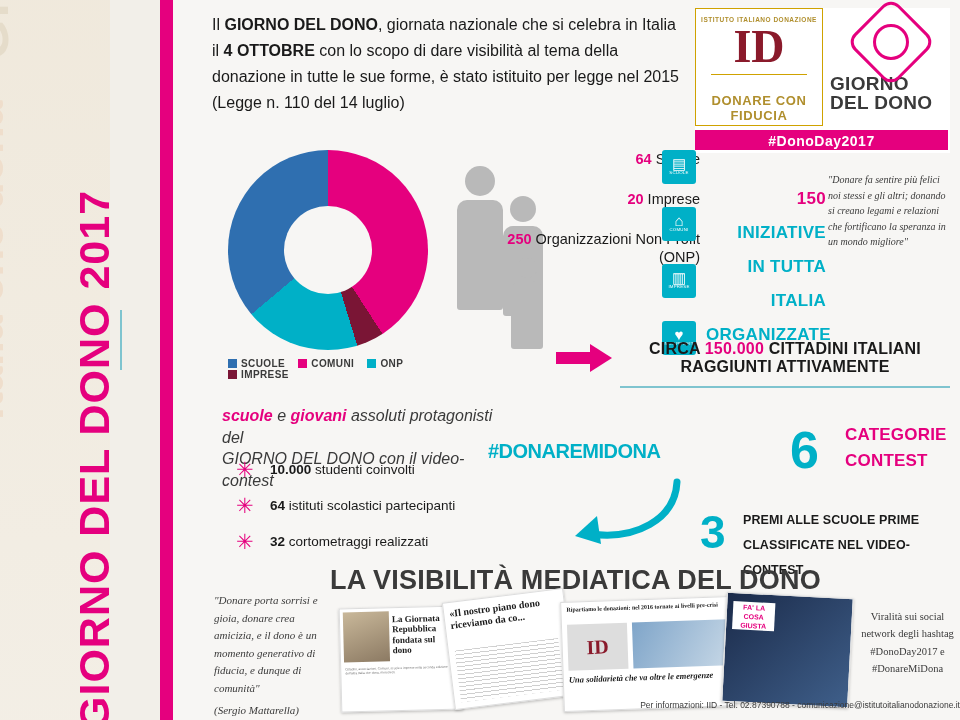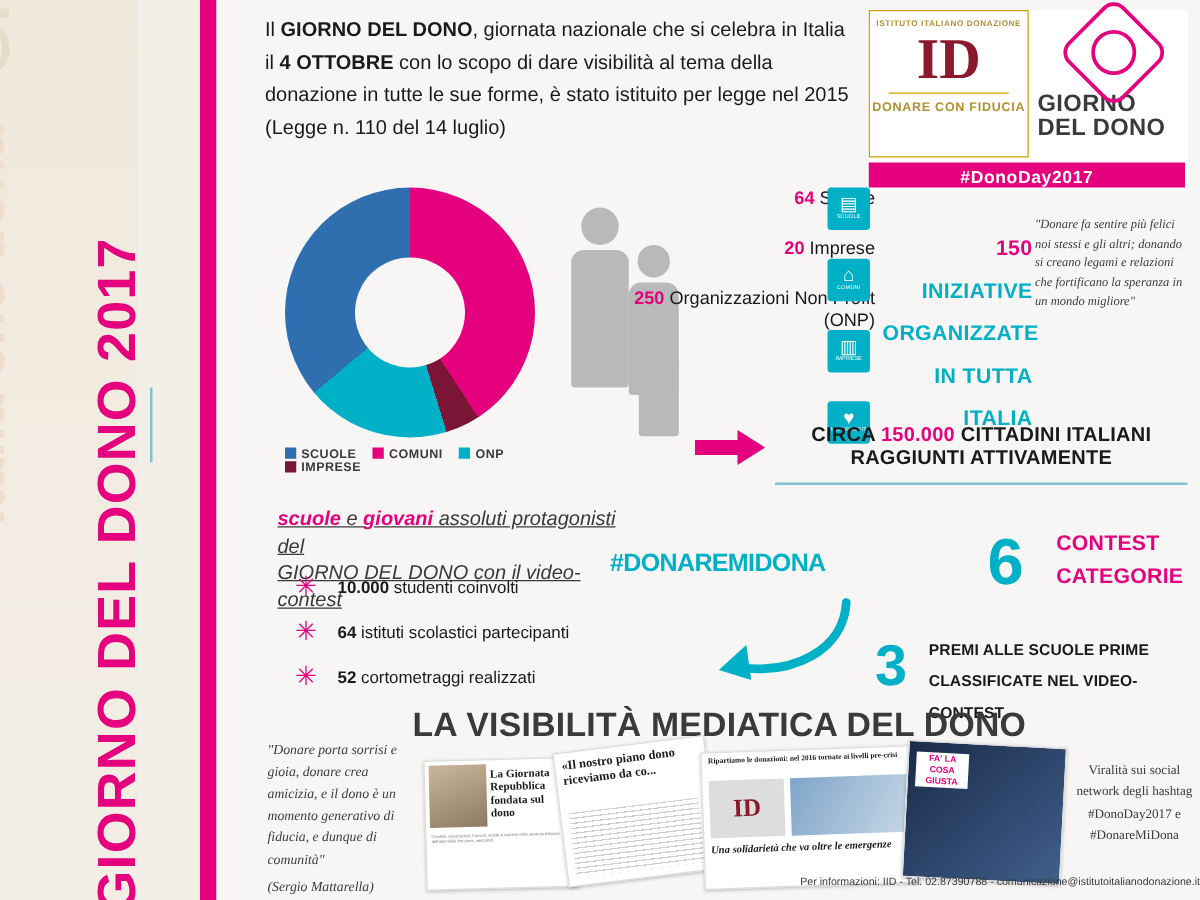--- a/index.html
+++ b/index.html
@@ -29,21 +29,21 @@
 
   
   .intro{position:absolute;left:212px;top:12px;width:475px;font-size:16px;line-height:1.62;color:#1a1a1a;}
   .intro b{font-weight:bold;}
 
   
   .logobox{position:absolute;left:695px;top:8px;width:255px;height:145px;background:#fff;}
   .logo-id{position:absolute;left:0;top:0;width:128px;height:118px;border:1px solid #cfa200;box-sizing:border-box;background:#fff;text-align:center;}
   .logo-id .t1{font-size:6.5px;color:#b08f2e;letter-spacing:.5px;margin-top:7px;font-weight:bold;}
   .logo-id .idtxt{font-size:46px;font-weight:bold;color:#8a1a2b;line-height:.95;margin-top:2px;font-family:"Liberation Serif",serif;}
-  .logo-id .t2{font-size:10px;color:#b08f2e;letter-spacing:.6px;margin-top:6px;font-weight:bold;}
+  .logo-id .t2{font-size:13px;color:#b08f2e;letter-spacing:.6px;margin-top:18px;font-weight:bold;}
   .logo-id .rule{width:96px;height:1px;background:#cfa200;margin:5px auto 4px;}
   .logo-gd{position:absolute;left:135px;top:0;width:118px;height:118px;}
   .gd-mark{width:60px;height:60px;margin:2px auto 4px;position:relative;}
   .gd-mark .r1{position:absolute;left:0;top:0;width:58px;height:58px;border:3px solid #e5007e;border-radius:12px;transform:rotate(45deg);}
   .gd-mark .r2{position:absolute;left:14px;top:14px;width:30px;height:30px;border:3px solid #e5007e;border-radius:50%;}
   .gd-text{font-size:19px;font-weight:bold;color:#3a3a3a;line-height:1.02;letter-spacing:.3px;}
   .hashbar{position:absolute;left:0;top:122px;width:253px;height:20px;background:#e5007e;color:#fff;
       font-size:14px;font-weight:bold;text-align:center;line-height:23px;letter-spacing:.5px;}
 
   
@@ -92,21 +92,21 @@
   .bigarrow .shaft{position:absolute;left:0;top:10px;width:36px;height:12px;background:#e5007e;}
   .bigarrow .head{position:absolute;left:34px;top:2px;width:0;height:0;border-top:14px solid transparent;
       border-bottom:14px solid transparent;border-left:22px solid #e5007e;}
   .cittadini{position:absolute;left:620px;top:340px;width:330px;text-align:center;}
   .cittadini .l1{font-size:16px;font-weight:bold;color:#1a1a1a;letter-spacing:.2px;}
   .cittadini .l2{font-size:16px;font-weight:bold;color:#1a1a1a;letter-spacing:.2px;}
   .cittadini .n{color:#e5007e;}
   .cittadini .rule{width:330px;height:2px;background:#7fc4cf;margin-top:10px;}
 
   
-  .giovani{position:absolute;left:222px;top:405px;width:290px;font-size:16px;line-height:1.35;color:#3a3a3a;text-decoration:underline;}
+  .giovani{position:absolute;left:222px;top:405px;width:290px;font-size:16px;line-height:1.35;color:#3a3a3a;}
   .giovani .hl{color:#e5007e;font-style:italic;font-weight:bold;}
   .giovani .it{font-style:italic;}
   .bullets{position:absolute;left:236px;top:462px;width:280px;font-size:13.5px;color:#1a1a1a;}
   .bullets .b{margin-bottom:20px;position:relative;padding-left:34px;line-height:1.2;}
   .bullets .ast{position:absolute;left:0;top:-3px;color:#e5007e;font-size:21px;line-height:1;}
 
   
   .hashtag{position:absolute;left:488px;top:440px;font-size:20px;font-weight:bold;color:#00b0c7;letter-spacing:-.5px;}
   .curvearrow{position:absolute;left:565px;top:478px;width:120px;height:70px;}
 
@@ -217,22 +217,22 @@
         <span class="cap">IMPRESE</span>
       </div>
     <div class="sqicon">
         <span class="glyph">♥</span>
         <span class="cap">NON PROFIT</span>
       </div>
   </div>
 
   <div class="inizi">
     <div><span class="n">150</span> <span>INIZIATIVE</span></div>
+    <div>IN TUTTA ITALIA</div>
     <div>ORGANIZZATE</div>
-    <div>IN TUTTA ITALIA</div>
   </div>
 
   <div class="quote-papa">
     <div>"Donare fa sentire più felici noi stessi e gli altri; donando si creano legami e relazioni che fortificano la speranza in un mondo migliore"</div>
   </div>
 
   <div class="bigarrow">
       <div class="shaft"></div>
       <div class="head"></div>
     </div>
@@ -243,33 +243,33 @@
   </div>
 
   <div class="giovani">
     <span class="hl">scuole</span><span class="it"> e </span><span class="hl">giovani</span><span class="it"> assoluti protagonisti del</span>
     <div class="it">GIORNO DEL DONO con il video-contest</div>
   </div>
 
   <div class="bullets">
     <div class="b"><span class="ast">✳</span><b>10.000</b><span> studenti coinvolti</span></div>
     <div class="b"><span class="ast">✳</span><b>64</b><span> istituti scolastici partecipanti</span></div>
-    <div class="b"><span class="ast">✳</span><b>52</b><span> cortometraggi realizzati</span></div>
+    <div class="b"><span class="ast">✳</span><b>32</b><span> cortometraggi realizzati</span></div>
   </div>
 
   <div class="hashtag">#DONAREMIDONA</div>
   <svg class="curvearrow" viewBox="0 0 120 70">
     <path d="M112 4 C110 42 70 62 26 56" stroke="#00b0c7" stroke-width="7" fill="none" stroke-linecap="round"></path>
     <polygon points="32,38 10,58 36,66" fill="#00b0c7"></polygon>
   </svg>
 
   <div class="cat6">6</div>
   <div class="cattxt">
+    <div>CATEGORIE</div>
     <div>CONTEST</div>
-    <div>CATEGORIE</div>
   </div>
   <div class="prem3">3</div>
   <div class="premtxt">
     <div>PREMI ALLE SCUOLE PRIME</div>
     <div>CLASSIFICATE NEL VIDEO-CONTEST</div>
   </div>
 
   <div class="visib">LA VISIBILITÀ MEDIATICA DEL DONO</div>
 
   <div class="quote-matt">

